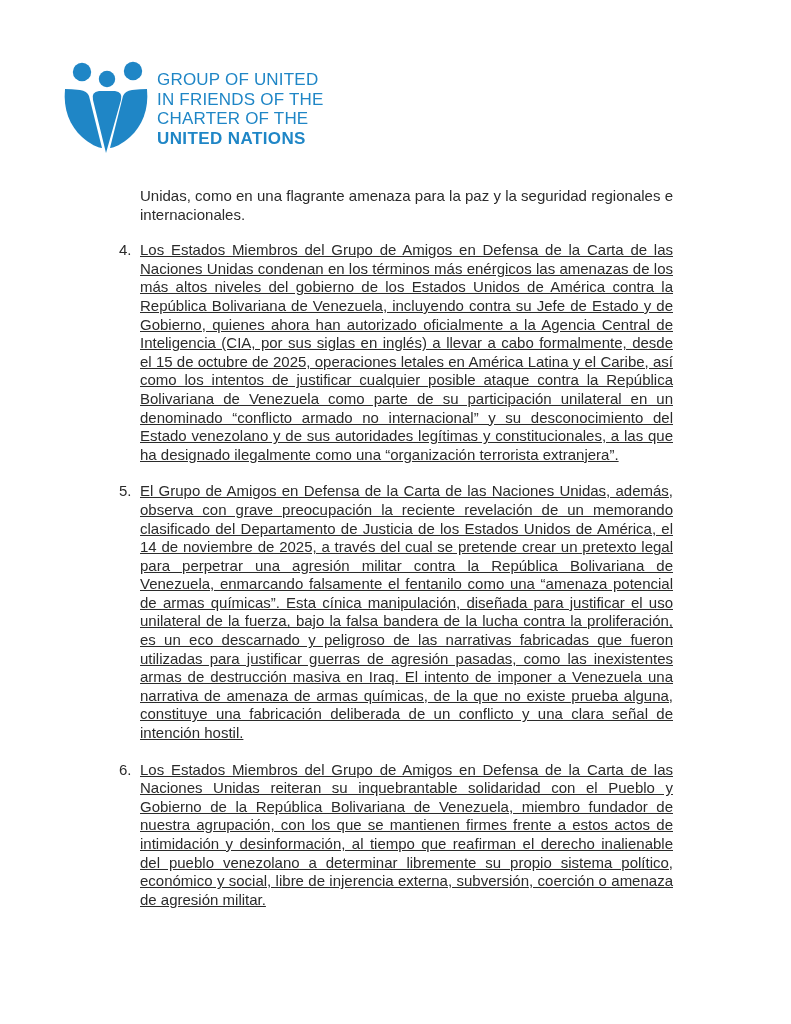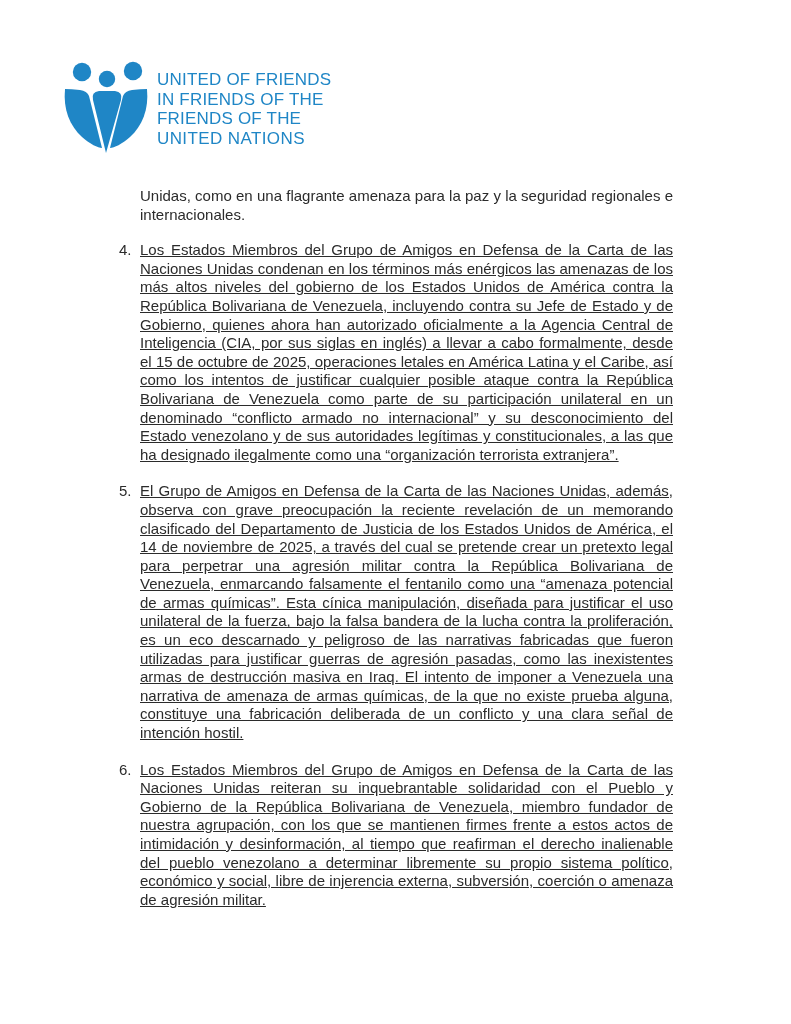--- a/index.html
+++ b/index.html
@@ -35,21 +35,21 @@
     display: block;
   }
   .logo-text {
     margin-top: 12px;
     font-size: 17px;
     line-height: 19.5px;
     letter-spacing: 0.2px;
     white-space: nowrap;
   }
   .logo-text .line { display: block; }
-  .logo-text .line.bold { font-weight: normal; letter-spacing: 0.4px; }
+  .logo-text .line.bold { font-weight: bold; letter-spacing: 0.4px; }
   
   .content {
     position: absolute;
     left: 140px;
     top: 187px;
     width: 533px;
     font-size: 15px;
     line-height: 18.6px;
     color: #2b2b2b;
     text-align: justify;
@@ -86,23 +86,23 @@
 
           <path d="M3,31 C1,52 8,68 20,79 C28,86 36,90 40,90 L27,38 Q25,33 18,32 Q9,31 3,31 Z"></path>
 
           <path d="M44,95 L31,42 Q29,34 37,33 L53,33 Q61,34 59,42 Z"></path>
 
           <path d="M85,31 C87,52 80,68 68,79 C60,86 52,90 48,90 L61,38 Q63,33 70,32 Q79,31 85,31 Z"></path>
         </g>
       </svg>
     </span>
     <span class="logo-text" style="color:#1f86c6;">
-      <span class="line">UNITED OF FRIENDS</span>
+      <span class="line">GROUP OF UNITED</span>
       <span class="line">IN FRIENDS OF THE</span>
-      <span class="line">FRIENDS OF THE</span>
+      <span class="line">CHARTER OF THE</span>
       <span class="line bold">UNITED NATIONS</span>
     </span>
   </div>
 
   <div class="content">
 
     <p class="intro">Unidas, como en una flagrante amenaza para la paz y la seguridad regionales e internacionales.</p>
 
     <div class="num-item">
       <span class="num">4.</span>

